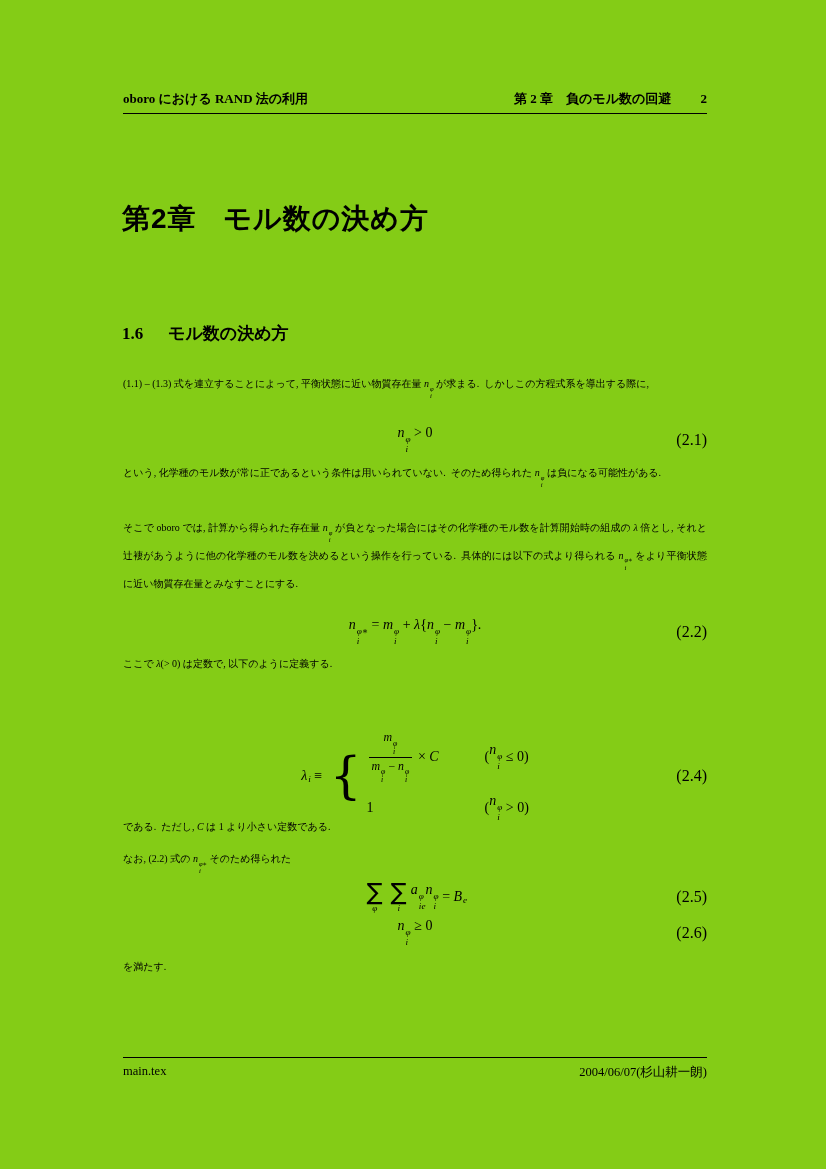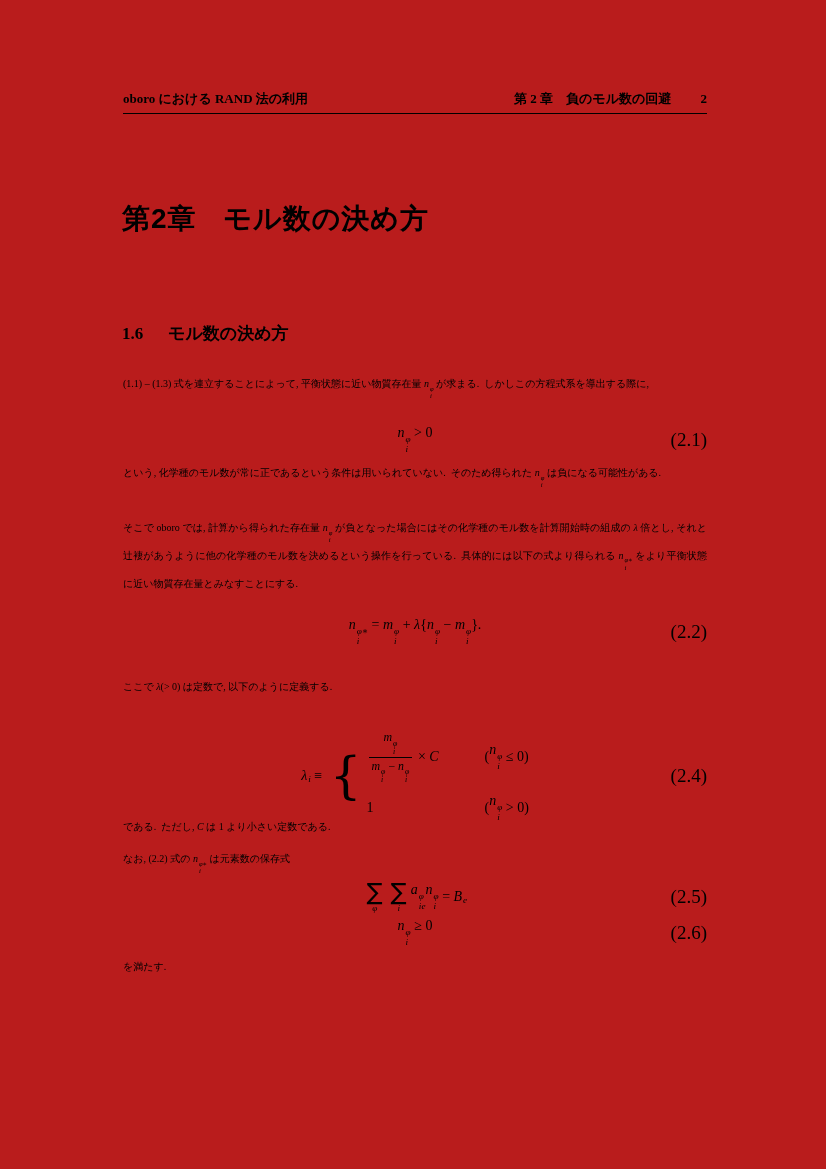--- a/index.html
+++ b/index.html
@@ -1,20 +1,20 @@
 <!DOCTYPE html>
 <html><head>
 <meta charset="utf-8">
 <style>
   html, body { margin: 0; padding: 0; background: #ffffff; }
   .page {
     position: relative;
     width: 826px;
     height: 1169px;
-    background: #b91c1c;
+    background: #84cc16;
     color: #000000;
     font-family: "Liberation Serif", "DejaVu Serif", serif;
     overflow: hidden;
   }
   
   .header {
     position: absolute;
     top: 90px; left: 123px; width: 584px;
     display: flex; justify-content: space-between; align-items: flex-end;
     font-weight: bold; font-size: 13px;
@@ -49,21 +49,21 @@
     position: absolute; left: 123px; width: 584px;
     font-size: 10px; line-height: 25px;
     text-align: justify;
   }
   
   .equation {
     position: absolute; left: 123px; width: 584px;
     display: flex; align-items: center; justify-content: center;
     font-size: 14px;
   }
-  .eqnum { position: absolute; right: 0; font-size: 19px; }
+  .eqnum { position: absolute; right: 0; font-size: 16px; }
   .eq-body { display: inline-block; }
   
   .mt { white-space: pre-wrap; font-style: normal; }
   .mv { font-style: italic; }
   .mss-wrap { white-space: nowrap; }
   .mss-stack {
     display: inline-flex; flex-direction: column; align-items: flex-start;
     font-size: 0.66em; line-height: 1.08;
     vertical-align: -0.55em; margin-left: 1px;
     font-style: italic;
@@ -151,21 +151,21 @@
           </span></span><span class="mt"> + </span><span class="mv">λ</span><span class="mt">{</span><span class="mss-wrap"><span class="mv">n</span><span class="mss-stack">
             <span class="mss-up">φ</span>
             <span class="mss-dn">i</span>
           </span></span><span class="mt"> − </span><span class="mss-wrap"><span class="mv">m</span><span class="mss-stack">
             <span class="mss-up">φ</span>
             <span class="mss-dn">i</span>
           </span></span><span class="mt">}.</span></span>
     <span class="eqnum">(2.2)</span>
   </div>
 
-  <div class="para" style="top:674px"><span class="mt">ここで </span><span class="mv">λ</span><span class="mt">(&gt; 0) は定数で, 以下のように定義する.</span></div>
+  <div class="para" style="top:651px"><span class="mt">ここで </span><span class="mv">λ</span><span class="mt">(&gt; 0) は定数で, 以下のように定義する.</span></div>
 
 
 
   <div class="equation" style="top:742px;height:68px">
     <span class="eq-body" style="display:inline-flex;align-items:center">
         <span class="mss-wrap"><span class="mv">λ</span><span class="msub">i</span></span>
         <span class="mt"> ≡ </span>
         <span class="mcases">
           <span class="mcases-brace">{</span>
           <span class="mcases-col">
@@ -213,21 +213,21 @@
         </span>
       </span>
     <span class="eqnum">(2.4)</span>
   </div>
 
   <div class="para" style="top:814px"><span class="mt">である.  ただし, </span><span class="mv">C</span><span class="mt"> は 1 より小さい定数である.</span></div>
 
   <div class="para" style="top:846px"><span class="mt">なお, (2.2) 式の </span><span class="mss-wrap"><span class="mv">n</span><span class="mss-stack">
           <span class="mss-up">φ∗</span>
           <span class="mss-dn">i</span>
-        </span></span><span class="mt"> は元素数の保存式</span></div>
+        </span></span><span class="mt"> そのため得られた</span></div>
 
   <div class="equation" style="top:874px;height:46px">
     <span class="eq-body" style="display:inline-flex;align-items:center">
         <span class="msum">
           <span class="msum-sigma">∑</span>
           <span class="msum-under">φ</span>
         </span>
         <span class="msum">
           <span class="msum-sigma">∑</span>
           <span class="msum-under">i</span>
@@ -249,14 +249,18 @@
   <div class="equation" style="top:918px;height:30px">
     <span class="eq-body"><span class="mss-wrap"><span class="mv">n</span><span class="mss-stack">
             <span class="mss-up">φ</span>
             <span class="mss-dn">i</span>
           </span></span><span class="mt"> ≥ 0</span></span>
     <span class="eqnum">(2.6)</span>
   </div>
 
   <div class="para" style="top:954px"><span class="mt">を満たす.</span></div>
 
+  <div class="footer">
+    <span>main.tex</span>
+    <span>2004/06/07(杉山耕一朗)</span>
+  </div>
 
 </div>
 
 </body></html>

